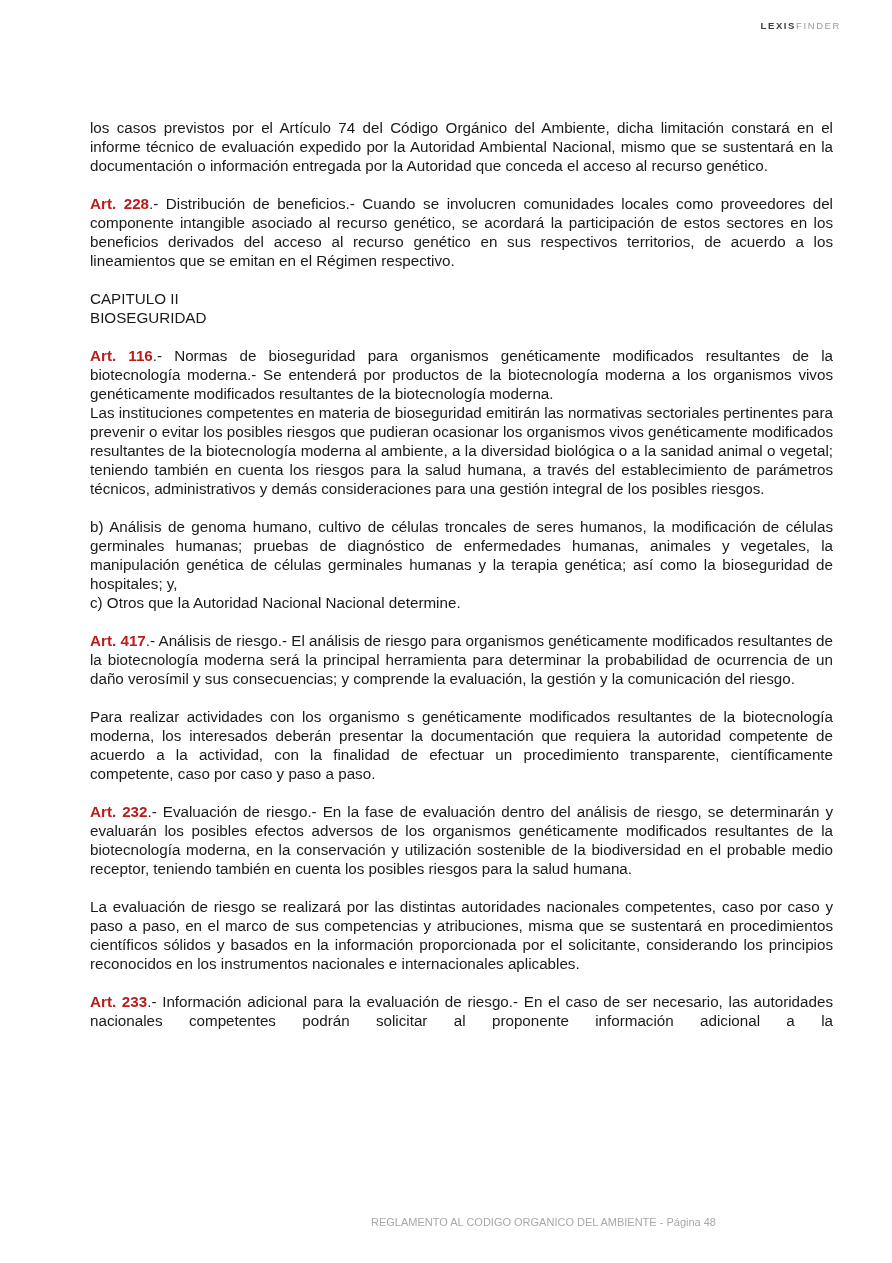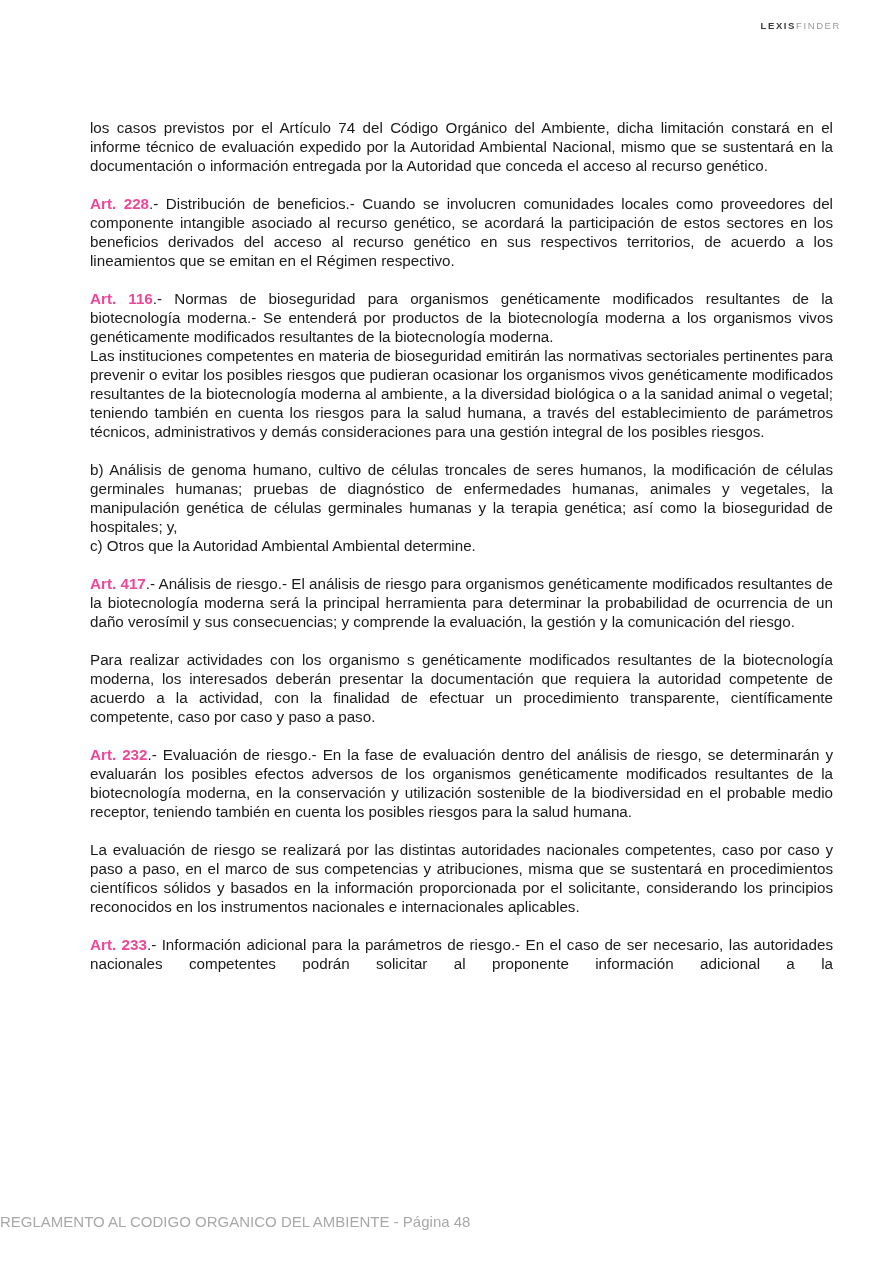--- a/index.html
+++ b/index.html
@@ -35,80 +35,84 @@
       line-height: 19px;
       margin-top: 27px;
     }
     .para {
       margin: 0 0 19px 0;
       text-align: justify;
       text-align-last: left;
     }
     .line-block { margin: 0; text-align: justify; }
     .art {
-      color: #ec4899;
+      color: #b91c1c;
       font-weight: bold;
     }
     .heading {
       margin: 0 0 19px 0;
     }
     .heading div { margin: 0; }
     .footer {
       position: absolute;
       top: 1215px;
       left: 0;
       width: 716px;
-      text-align: left;
-      font-size: 15px;
+      text-align: right;
+      font-size: 11px;
       line-height: 14.5px;
       color: #a8a8a8;
     }
   </style>
 </head>
 <body>
 
 <div class="brand">
   <span class="b1">LEXIS</span><span class="b2">FINDER</span>
 </div>
 
 <div class="content">
 
   <p class="para">los casos previstos por el Artículo 74 del Código Orgánico del Ambiente, dicha limitación constará en el informe técnico de evaluación expedido por la Autoridad Ambiental Nacional, mismo que se sustentará en la documentación o información entregada por la Autoridad que conceda el acceso al recurso genético.</p>
 
   <p class="para">
     <span class="art">Art. 228</span><span>.- Distribución de beneficios.- Cuando se involucren comunidades locales como proveedores del componente intangible asociado al recurso genético, se acordará la participación de estos sectores en los beneficios derivados del acceso al recurso genético en sus respectivos territorios, de acuerdo a los lineamientos que se emitan en el Régimen respectivo.</span>
   </p>
 
+  <div class="heading">
+    <div>CAPITULO II</div>
+    <div>BIOSEGURIDAD</div>
+  </div>
 
   <div class="para">
     <p class="line-block">
       <span class="art">Art. 116</span><span>.- Normas de bioseguridad para organismos genéticamente modificados resultantes de la biotecnología moderna.- Se entenderá por productos de la biotecnología moderna a los organismos vivos genéticamente modificados resultantes de la biotecnología moderna.</span>
     </p>
     <p class="line-block">Las instituciones competentes en materia de bioseguridad emitirán las normativas sectoriales pertinentes para prevenir o evitar los posibles riesgos que pudieran ocasionar los organismos vivos genéticamente modificados resultantes de la biotecnología moderna al ambiente, a la diversidad biológica o a la sanidad animal o vegetal; teniendo también en cuenta los riesgos para la salud humana, a través del establecimiento de parámetros técnicos, administrativos y demás consideraciones para una gestión integral de los posibles riesgos.</p>
   </div>
 
 
   <div class="para">
     <p class="line-block">b) Análisis de genoma humano, cultivo de células troncales de seres humanos, la modificación de células germinales humanas; pruebas de diagnóstico de enfermedades humanas, animales y vegetales, la manipulación genética de células germinales humanas y la terapia genética; así como la bioseguridad de hospitales; y,</p>
-    <p class="line-block">c) Otros que la Autoridad Ambiental Ambiental determine.</p>
+    <p class="line-block">c) Otros que la Autoridad Nacional Nacional determine.</p>
   </div>
 
   <p class="para">
     <span class="art">Art. 417</span><span>.- Análisis de riesgo.- El análisis de riesgo para organismos genéticamente modificados resultantes de la biotecnología moderna será la principal herramienta para determinar la probabilidad de ocurrencia de un daño verosímil y sus consecuencias; y comprende la evaluación, la gestión y la comunicación del riesgo.</span>
   </p>
 
   <p class="para">Para realizar actividades con los organismo s genéticamente modificados resultantes de la biotecnología moderna, los interesados deberán presentar la documentación que requiera la autoridad competente de acuerdo a la actividad, con la finalidad de efectuar un procedimiento transparente, científicamente competente, caso por caso y paso a paso.</p>
 
   <p class="para">
     <span class="art">Art. 232</span><span>.- Evaluación de riesgo.- En la fase de evaluación dentro del análisis de riesgo, se determinarán y evaluarán los posibles efectos adversos de los organismos genéticamente modificados resultantes de la biotecnología moderna, en la conservación y utilización sostenible de la biodiversidad en el probable medio receptor, teniendo también en cuenta los posibles riesgos para la salud humana.</span>
   </p>
 
   <p class="para">La evaluación de riesgo se realizará por las distintas autoridades nacionales competentes, caso por caso y paso a paso, en el marco de sus competencias y atribuciones, misma que se sustentará en procedimientos científicos sólidos y basados en la información proporcionada por el solicitante, considerando los principios reconocidos en los instrumentos nacionales e internacionales aplicables.</p>
 
   <p class="para" style="text-align-last: justify;">
-    <span class="art">Art. 233</span><span>.- Información adicional para la parámetros de riesgo.- En el caso de ser necesario, las autoridades nacionales competentes podrán solicitar al proponente información adicional a la</span>
+    <span class="art">Art. 233</span><span>.- Información adicional para la evaluación de riesgo.- En el caso de ser necesario, las autoridades nacionales competentes podrán solicitar al proponente información adicional a la</span>
   </p>
 
 </div>
 
 <div class="footer">
   <div>REGLAMENTO AL CODIGO ORGANICO DEL AMBIENTE - Página 48</div>
 </div>
 
 </body></html>

